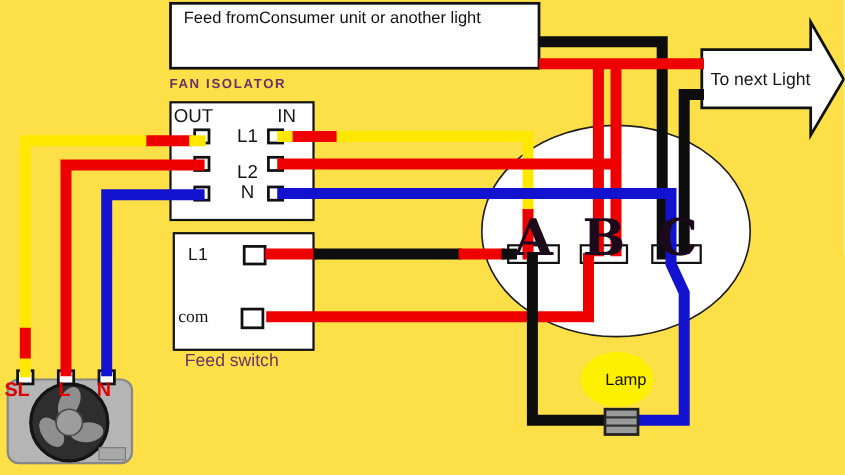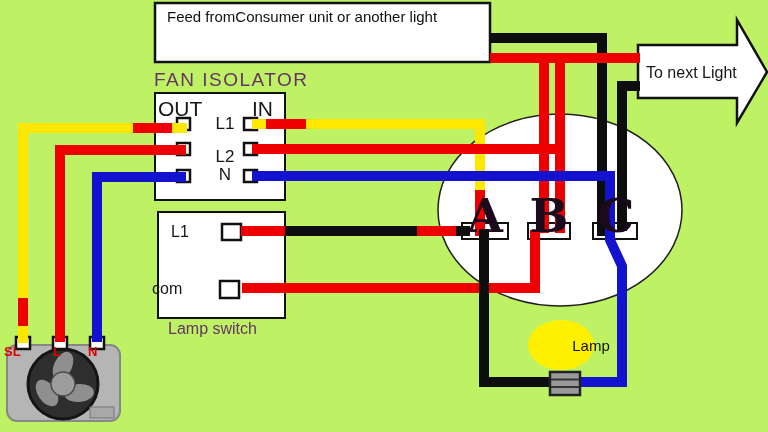--- a/index.html
+++ b/index.html
@@ -1,36 +1,36 @@
 <!DOCTYPE html>
 <html style="--wire_red: #ee0000; --wire_yellow: #ffe800; --wire_blue: #1212cf; --wire_black: #0d0d0d; --label_purple: #663366; --fan_label_red: #e00000; --lamp_yellow: #ffef00;"><head>
 <meta charset="utf-8">
 <style>
   html,body{margin:0;padding:0;background:#ffffff;}
   .stage{
-    position:relative;width:768px;height:432px;background:#bef264;overflow:hidden;
+    position:relative;width:768px;height:432px;background:#fde047;overflow:hidden;
     font-family:"Liberation Sans", sans-serif;color:#111;
   }
   .stage svg{position:absolute;left:0;top:0;}
   .t{position:absolute;white-space:nowrap;line-height:1.2;}
   .feed-text{font-size:15px;color:#111;}
   .feed-text span{display:block;}
   .purple{color:var(--label_purple,#663366);}
-  .iso-title{font-size:19px;letter-spacing:1.5px;font-weight:400;}
-  .col-head{font-size:21px;color:#161616;}
+  .iso-title{font-size:12px;letter-spacing:1.5px;font-weight:700;}
+  .col-head{font-size:17px;color:#161616;}
   .row-lbl{font-size:17px;color:#161616;width:32px;text-align:center;}
   .sw-lbl{font-size:16px;color:#161616;}
   .caption{font-size:16px;}
   .junction-letter{
     font-family:"DejaVu Serif","Liberation Serif",serif;
     font-weight:bold;font-size:46px;color:#1c0a1c;width:50px;text-align:center;line-height:1;
   }
   .arrow-lbl{font-size:16px;color:#161616;text-align:center;}
-  .lamp-lbl{font-size:15px;color:#111;width:82px;text-align:center;margin-left:22px;}
-  .fan-lbl{font-size:13px;font-weight:bold;color:var(--fan_label_red,#e00000);}
+  .lamp-lbl{font-size:15px;color:#111;width:82px;text-align:center;}
+  .fan-lbl{font-size:18px;font-weight:bold;color:var(--fan_label_red,#e00000);}
 </style>
 </head>
 <body>
 
 <div class="stage">
 
   <svg width="768" height="432" viewBox="0 0 768 432">
 
     <ellipse cx="560" cy="210" rx="122" ry="96" fill="#ffffff" stroke="#1f1f1f" stroke-width="1.5"></ellipse>
 
@@ -120,22 +120,22 @@
   </div>
 
   <div class="t purple iso-title" style="left:154px;top:69px;">FAN ISOLATOR</div>
   <div class="t col-head" style="left:158px;top:96px;">OUT</div>
   <div class="t col-head" style="left:252px;top:96px;">IN</div>
   <div class="t row-lbl" style="left:209px;top:114px;">L1</div>
   <div class="t row-lbl" style="left:209px;top:147px;">L2</div>
   <div class="t row-lbl" style="left:209px;top:165px;">N</div>
 
   <div class="t sw-lbl" style="left:171px;top:222px;">L1</div>
-  <div class="t sw-lbl" style="left:152px;top:279px;">com</div>
-  <div class="t purple caption" style="left:168px;top:319px;">Lamp switch</div>
+  <div class="t sw-lbl" style="left:162px;top:279px;font-family:Liberation Serif, serif;">com</div>
+  <div class="t purple caption" style="left:168px;top:319px;">Feed switch</div>
 
   <div class="t junction-letter" style="left:460px;top:193px;">A</div>
   <div class="t junction-letter" style="left:524px;top:193px;">B</div>
   <div class="t junction-letter" style="left:591px;top:193px;">C</div>
 
   <div class="t arrow-lbl" style="left:646px;top:63px;">To next Light</div>
 
   <div class="t lamp-lbl" style="left:528px;top:337px;">Lamp</div>
 
   <div class="t fan-lbl" style="left:4px;top:344px;">SL</div>

